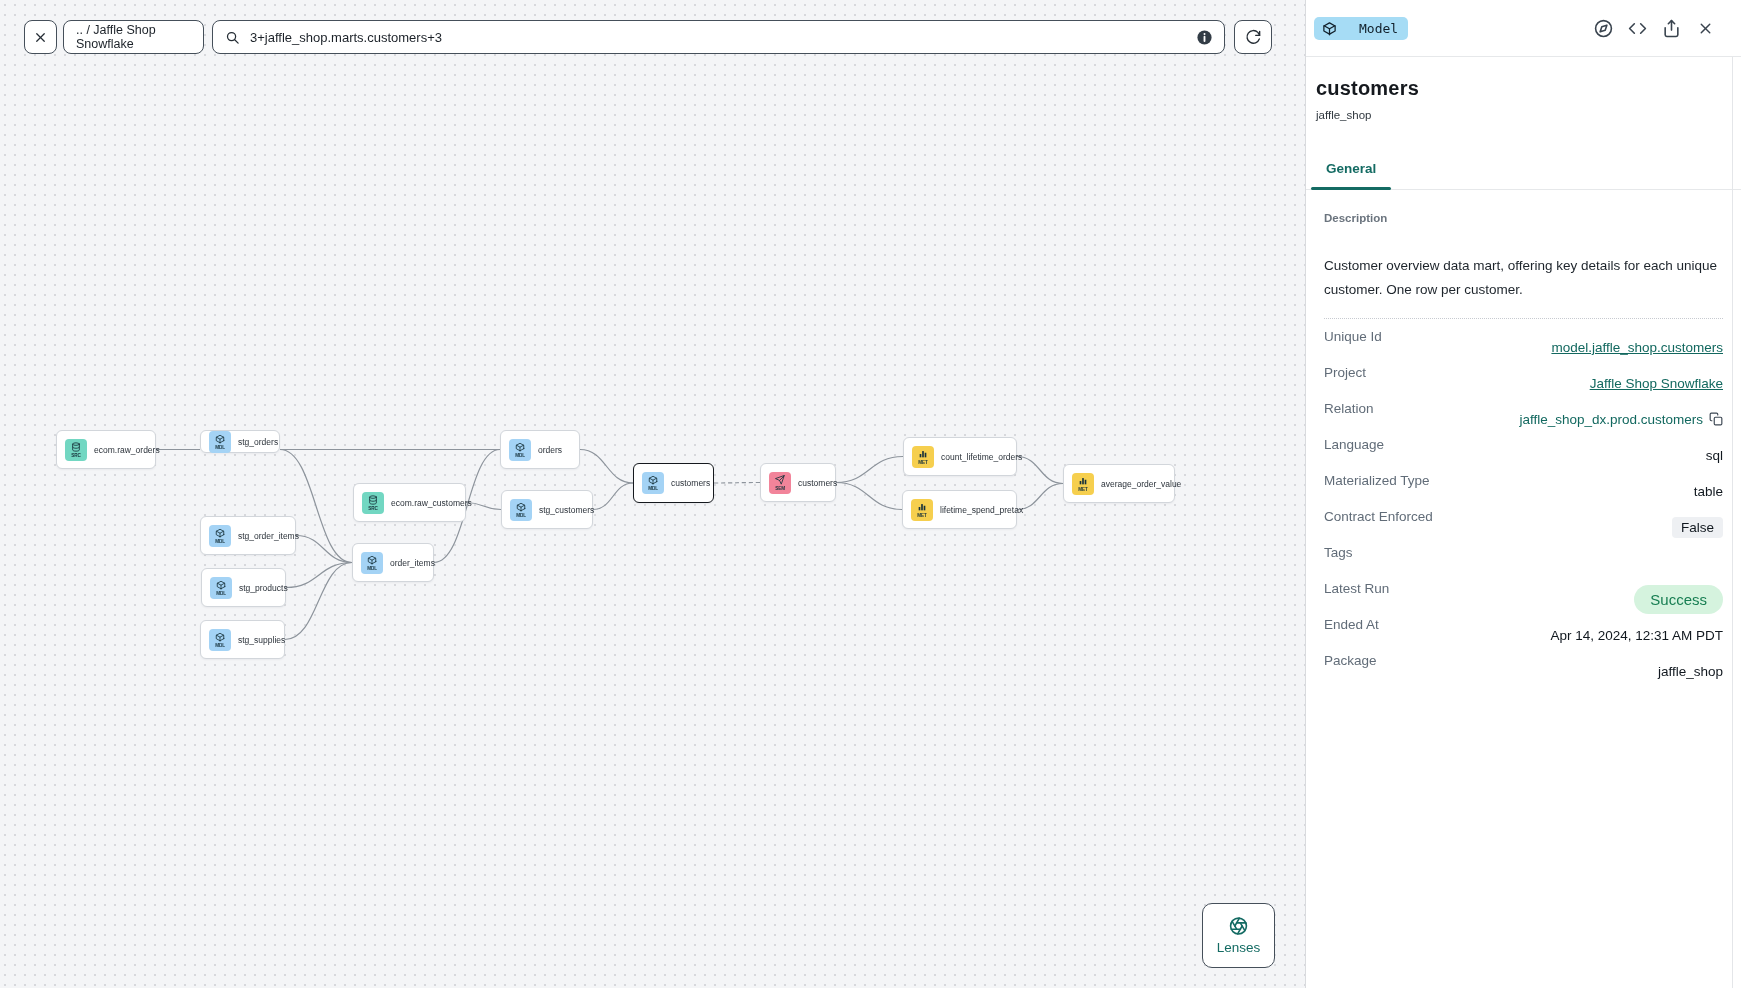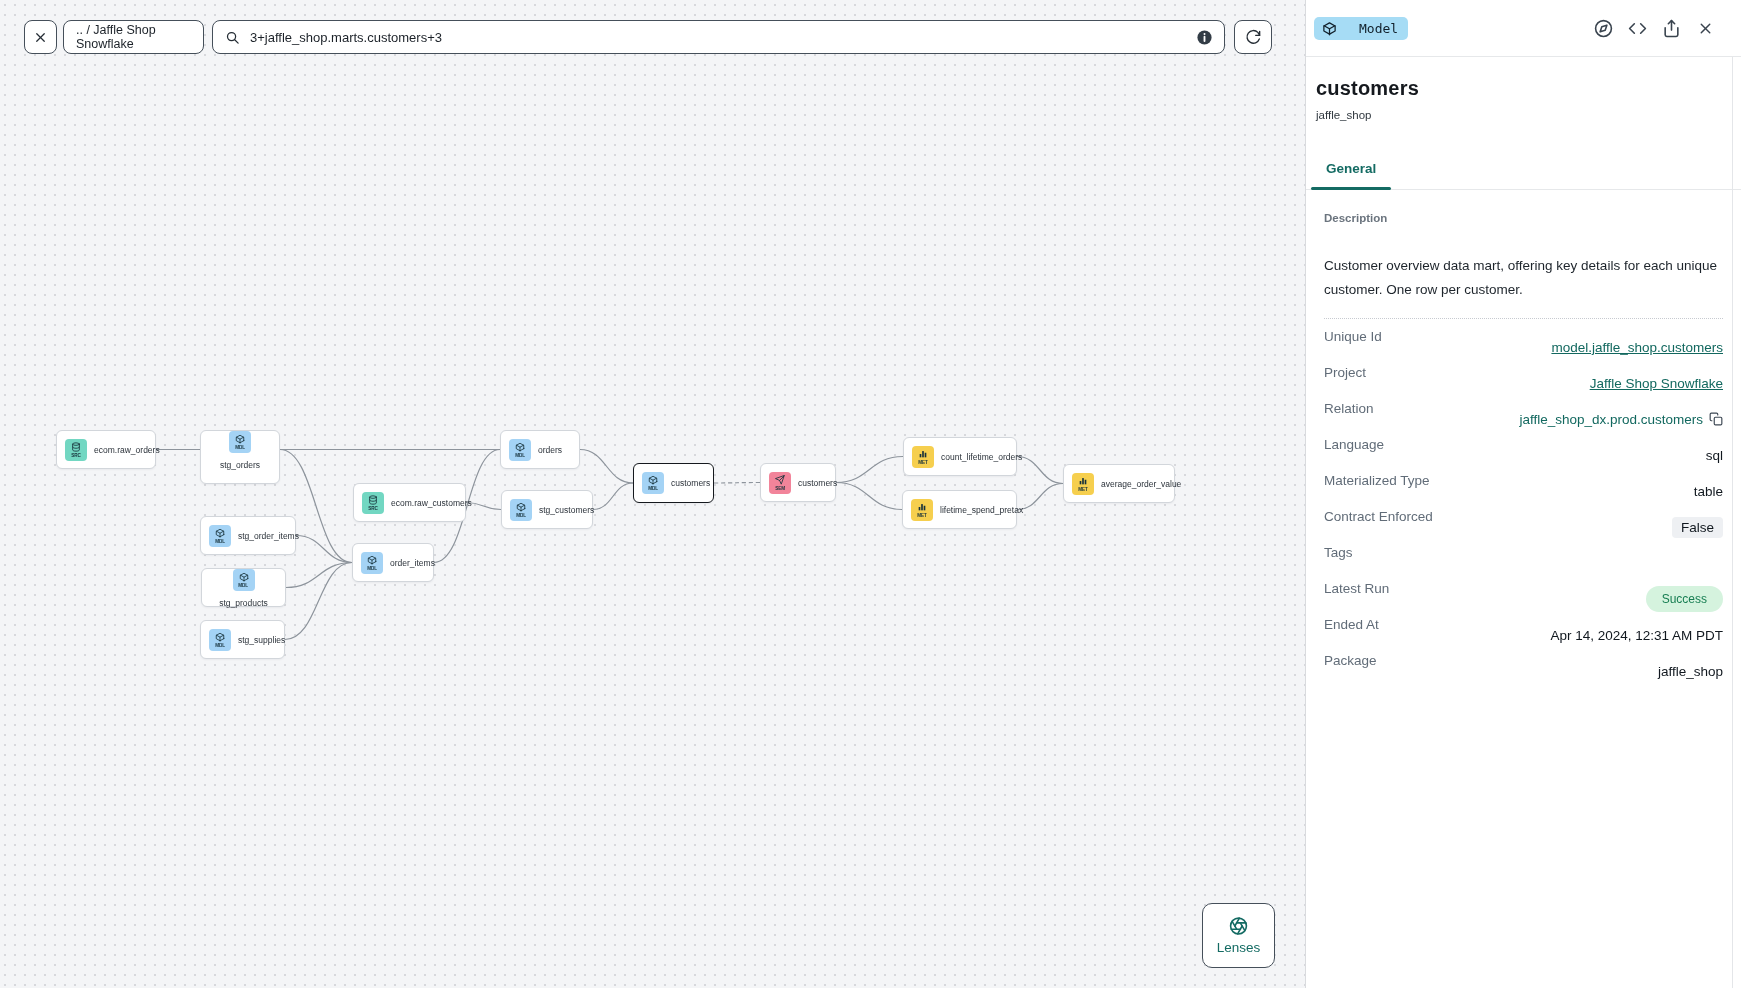--- a/index.html
+++ b/index.html
@@ -66,21 +66,21 @@
   .dotted-div { border-top:1.5px dotted #c7cad0; margin-top:16px; }
 
   .rows { padding-top:10px; }
   .prow { min-height:36px; display:flex; }
   .prow-label { font-size:13.5px; color:#616c78; }
   .prow-val { margin-left:auto; font-size:13.5px; color:#11181f; display:flex; align-items:center; gap:6px; }
   .val-link { color:#12685f; text-decoration:underline; cursor:pointer; }
   .val-copy { color:#12685f; }
   .copy-ic { cursor:pointer; display:flex; color:#3c4753; }
   .val-chip { background:#eef0f3; border-radius:4px; padding:3px 9px; color:#11181f; }
-  .val-pill { background:#d5f3de; border-radius:999px; padding:6px 16px; color:#177e52; font-size:12px; }
+  .val-pill { background:#d5f3de; border-radius:999px; padding:6px 16px; color:#177e52; font-size:15px; }
 </style>
 </head>
 <body>
 
 <div class="canvas">
   <svg class="edges-svg" id="edges" width="1305" height="988">
       <path d="M156 449.5 C 178 449.5, 178 449.5, 200 449.5" fill="none" stroke="#8d949c" stroke-width="1.2"></path>
       <path d="M280 449.5 C 390 449.5, 390 449.5, 500 449.5" fill="none" stroke="#8d949c" stroke-width="1.2"></path>
       <path d="M280 449.5 C 316 449.5, 316 562.5, 352 562.5" fill="none" stroke="#8d949c" stroke-width="1.2"></path>
       <path d="M296 535.5 C 324 535.5, 324 562.5, 352 562.5" fill="none" stroke="#8d949c" stroke-width="1.2"></path>
@@ -136,21 +136,21 @@
         <span class="nbadge" style="background:#72d7c2">
           <svg viewBox="0 0 24 24" width="10" height="10" fill="none" stroke="#17323b" stroke-width="2" stroke-linecap="round" stroke-linejoin="round">
             <ellipse cx="12" cy="5" rx="8" ry="3"></ellipse>
             <path d="M4 5v14c0 1.7 3.6 3 8 3s8-1.3 8-3V5"></path>
             <path d="M4 12c0 1.7 3.6 3 8 3s8-1.3 8-3"></path>
           </svg>
           <span class="nbadge-t">SRC</span>
         </span>
         <span class="nlabel">ecom.raw_orders</span>
       </div>
-      <div class="gnode" style="left: 200px; top: 430px; width: 80px; height: 54px; flex-direction: column;">
+      <div class="gnode" style="left: 200px; top: 430px; width: 80px; height: 23px;">
         <span class="nbadge" style="background:#a4d3f5">
           <svg viewBox="0 0 24 24" width="10" height="10" fill="none" stroke="#17323b" stroke-width="2" stroke-linecap="round" stroke-linejoin="round">
             <path d="M21 16V8l-9-5-9 5v8l9 5 9-5z"></path>
             <polyline points="3.3 7.5 12 12.5 20.7 7.5"></polyline>
             <line x1="12" y1="22" x2="12" y2="12.5"></line>
           </svg>
           <span class="nbadge-t">MDL</span>
         </span>
         <span class="nlabel">stg_orders</span>
       </div>
@@ -169,21 +169,21 @@
         <span class="nbadge" style="background:#a4d3f5">
           <svg viewBox="0 0 24 24" width="10" height="10" fill="none" stroke="#17323b" stroke-width="2" stroke-linecap="round" stroke-linejoin="round">
             <path d="M21 16V8l-9-5-9 5v8l9 5 9-5z"></path>
             <polyline points="3.3 7.5 12 12.5 20.7 7.5"></polyline>
             <line x1="12" y1="22" x2="12" y2="12.5"></line>
           </svg>
           <span class="nbadge-t">MDL</span>
         </span>
         <span class="nlabel">stg_order_items</span>
       </div>
-      <div class="gnode" style="left: 201px; top: 568px; width: 85px; height: 39px; flex-direction: column;">
+      <div class="gnode" style="left: 201px; top: 568px; width: 85px; height: 39px;">
         <span class="nbadge" style="background:#a4d3f5">
           <svg viewBox="0 0 24 24" width="10" height="10" fill="none" stroke="#17323b" stroke-width="2" stroke-linecap="round" stroke-linejoin="round">
             <path d="M21 16V8l-9-5-9 5v8l9 5 9-5z"></path>
             <polyline points="3.3 7.5 12 12.5 20.7 7.5"></polyline>
             <line x1="12" y1="22" x2="12" y2="12.5"></line>
           </svg>
           <span class="nbadge-t">MDL</span>
         </span>
         <span class="nlabel">stg_products</span>
       </div>

